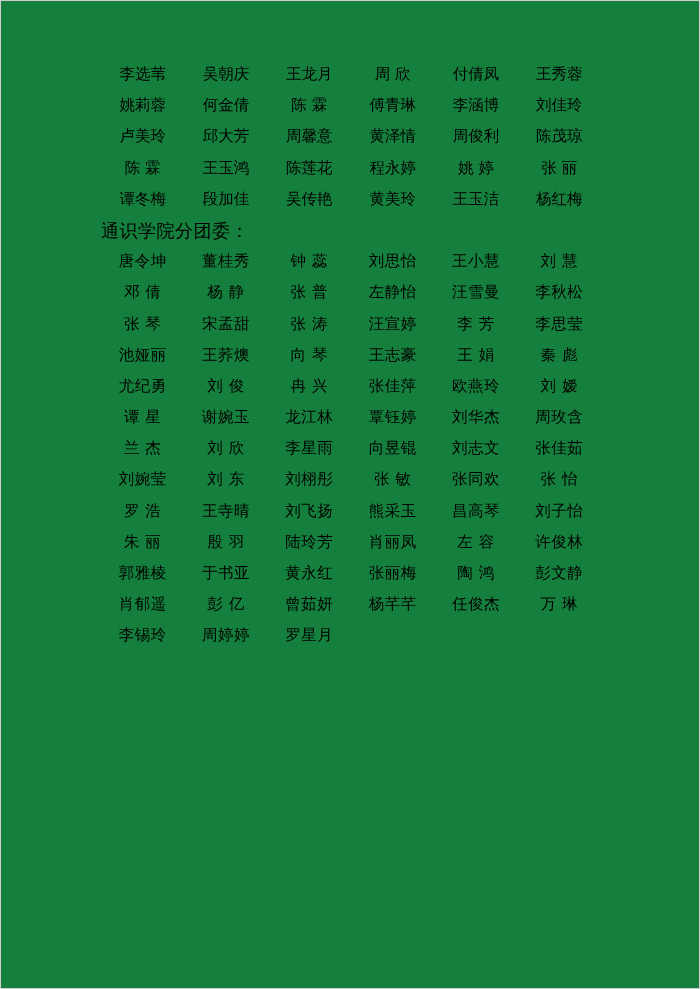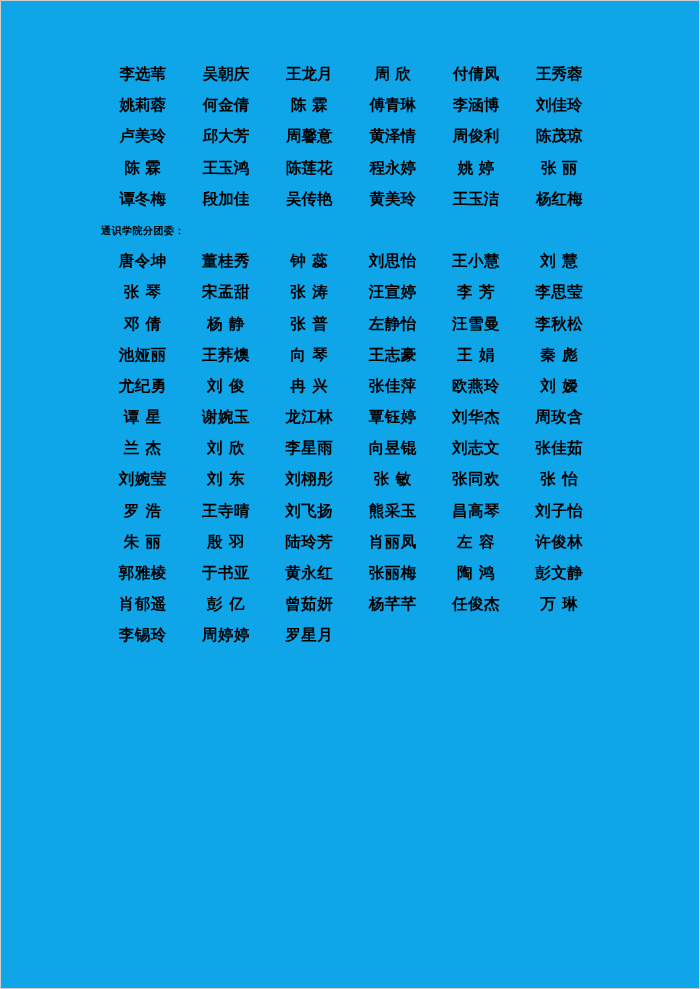--- a/index.html
+++ b/index.html
@@ -11,24 +11,23 @@
     width: 700px;
     height: 989px;
     font-family: "DejaVu Sans", sans-serif;
     color: #000000;
   }
   .page {
     position: relative;
     width: 700px;
     height: 989px;
     box-sizing: border-box;
-    background: #0ea5e9;
+    background: #15803d;
     border: 1px solid #cfcfcf;
     overflow: hidden;
-    font-weight: bold;
   }
   .content {
     position: absolute;
     left: 100px;
     top: 58px;
     width: 500px;
   }
   .name-row {
     display: flex;
     width: 500px;
@@ -45,21 +44,21 @@
     white-space: nowrap;
   }
   .name-cell.empty {
     color: transparent;
   }
   
   .section-heading {
     width: 500px;
     height: 31.2px;
     line-height: 31.2px;
-    font-size: 10px;
+    font-size: 18px;
     text-align: left;
     letter-spacing: 0.5px;
     white-space: nowrap;
   }
   
   .block-top .name-cell {
     letter-spacing: 0px;
   }
 </style>
 </head>
@@ -116,36 +115,36 @@
     <div class="block block-main">
       <div class="name-row">
         <span class="name-cell">唐令坤</span>
         <span class="name-cell">董桂秀</span>
         <span class="name-cell">钟  蕊</span>
         <span class="name-cell">刘思怡</span>
         <span class="name-cell">王小慧</span>
         <span class="name-cell">刘  慧</span>
       </div>
       <div class="name-row">
+        <span class="name-cell">邓  倩</span>
+        <span class="name-cell">杨  静</span>
+        <span class="name-cell">张  普</span>
+        <span class="name-cell">左静怡</span>
+        <span class="name-cell">汪雪曼</span>
+        <span class="name-cell">李秋松</span>
+      </div>
+      <div class="name-row">
         <span class="name-cell">张  琴</span>
         <span class="name-cell">宋孟甜</span>
         <span class="name-cell">张  涛</span>
         <span class="name-cell">汪宣婷</span>
         <span class="name-cell">李  芳</span>
         <span class="name-cell">李思莹</span>
       </div>
       <div class="name-row">
-        <span class="name-cell">邓  倩</span>
-        <span class="name-cell">杨  静</span>
-        <span class="name-cell">张  普</span>
-        <span class="name-cell">左静怡</span>
-        <span class="name-cell">汪雪曼</span>
-        <span class="name-cell">李秋松</span>
-      </div>
-      <div class="name-row">
         <span class="name-cell">池娅丽</span>
         <span class="name-cell">王荞燠</span>
         <span class="name-cell">向  琴</span>
         <span class="name-cell">王志豪</span>
         <span class="name-cell">王  娟</span>
         <span class="name-cell">秦  彪</span>
       </div>
       <div class="name-row">
         <span class="name-cell">尤纪勇</span>
         <span class="name-cell">刘  俊</span>

